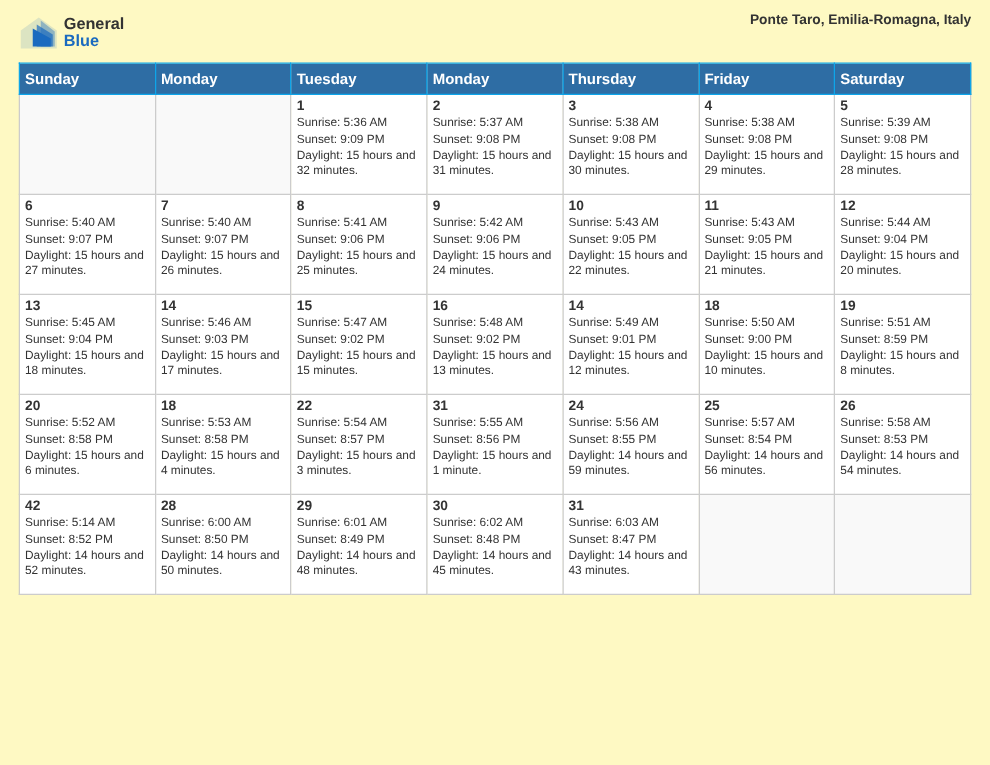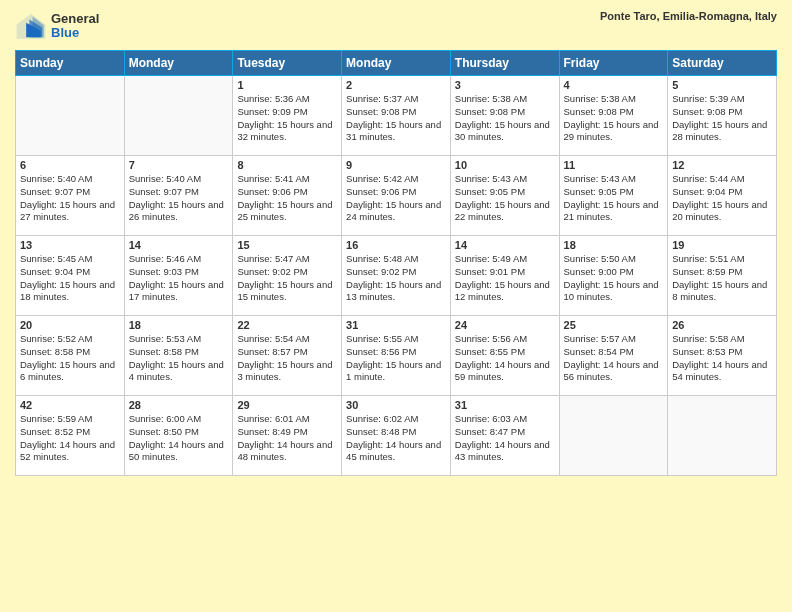--- a/index.html
+++ b/index.html
@@ -316,21 +316,21 @@
             <span class="day-num">26</span>
             <div class="day-info">Sunrise: 5:58 AM
 Sunset: 8:53 PM
 Daylight: 14 hours
 and 54 minutes.</div>
           </td>
         </tr>
         <tr>
           <td>
             <span class="day-num">42</span>
-            <div class="day-info">Sunrise: 5:59 AM
+            <div class="day-info">Sunrise: 5:14 AM
 Sunset: 8:52 PM
 Daylight: 14 hours
 and 52 minutes.</div>
           </td>
           <td>
             <span class="day-num">28</span>
             <div class="day-info">Sunrise: 6:00 AM
 Sunset: 8:50 PM
 Daylight: 14 hours
 and 50 minutes.</div>

